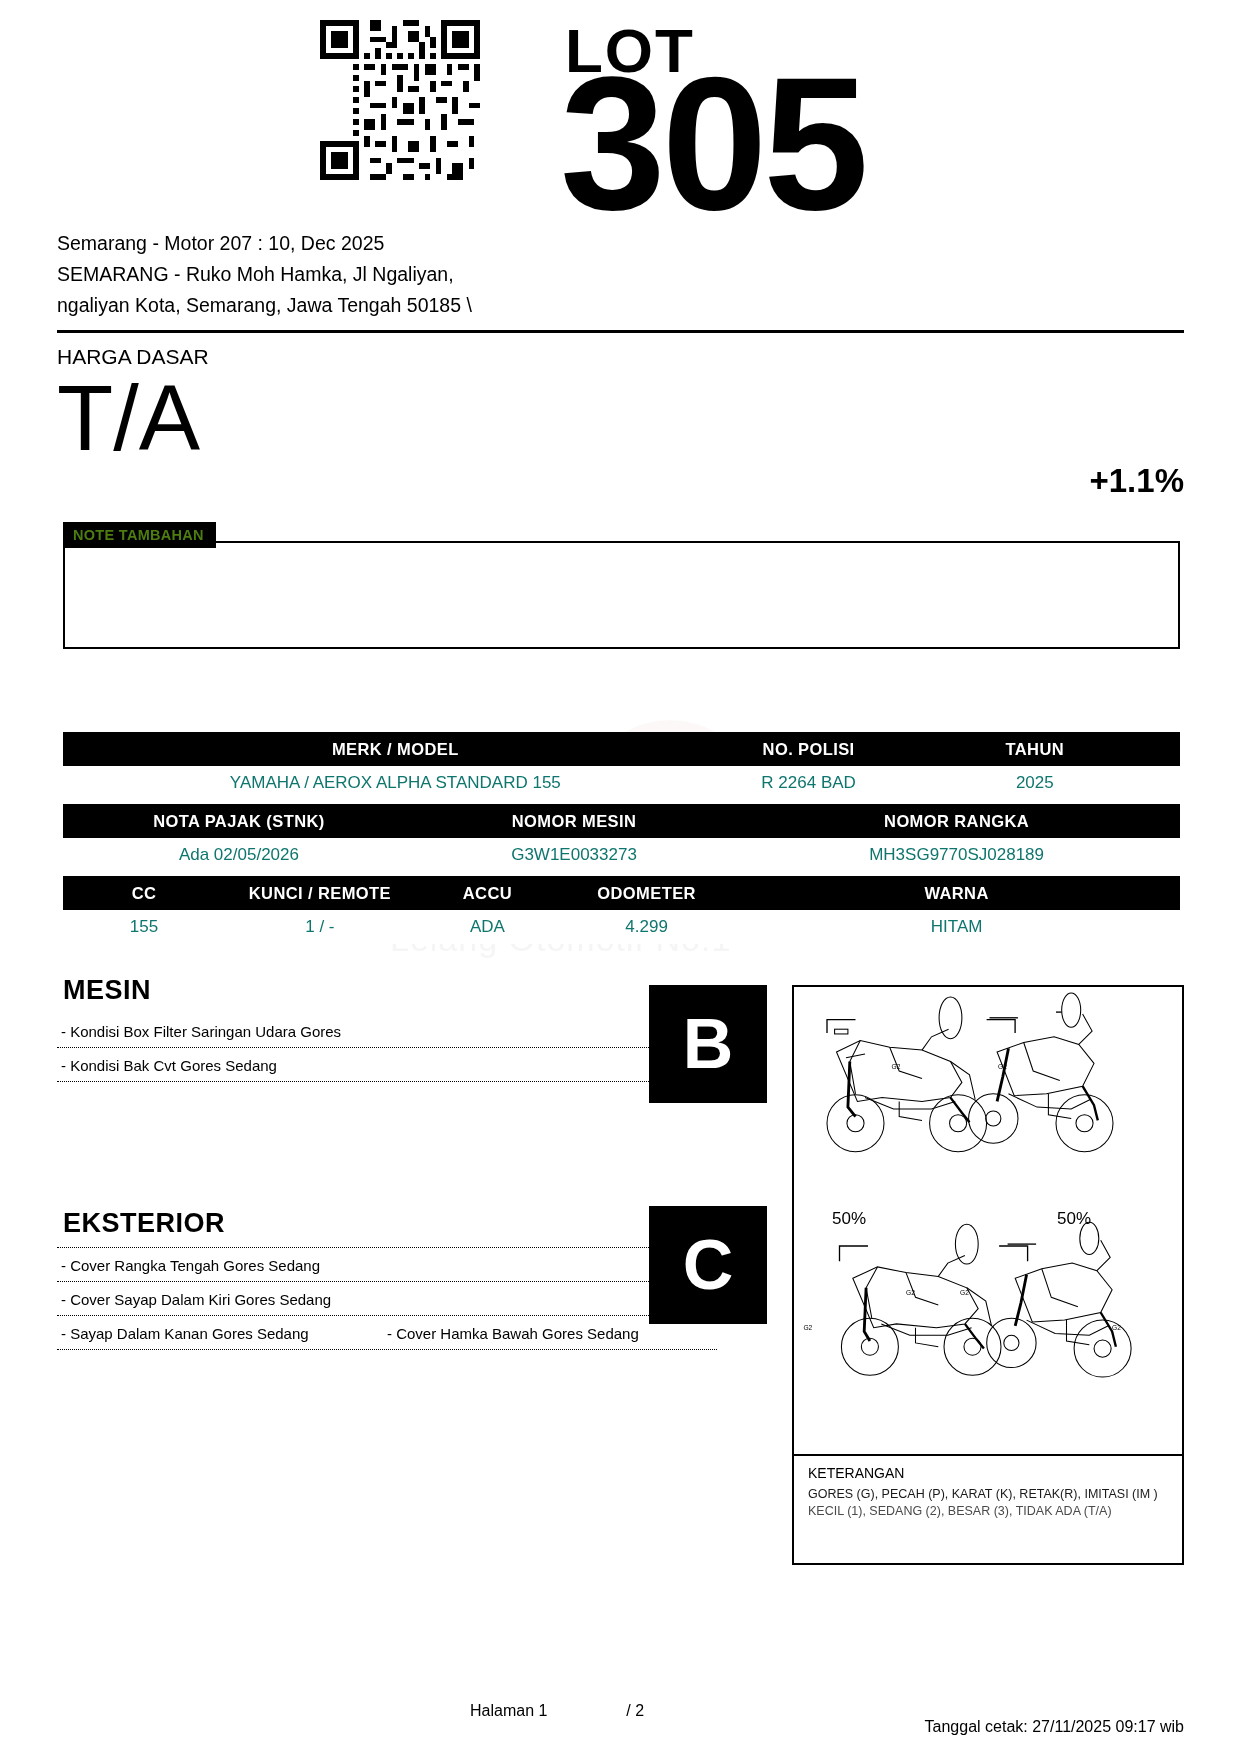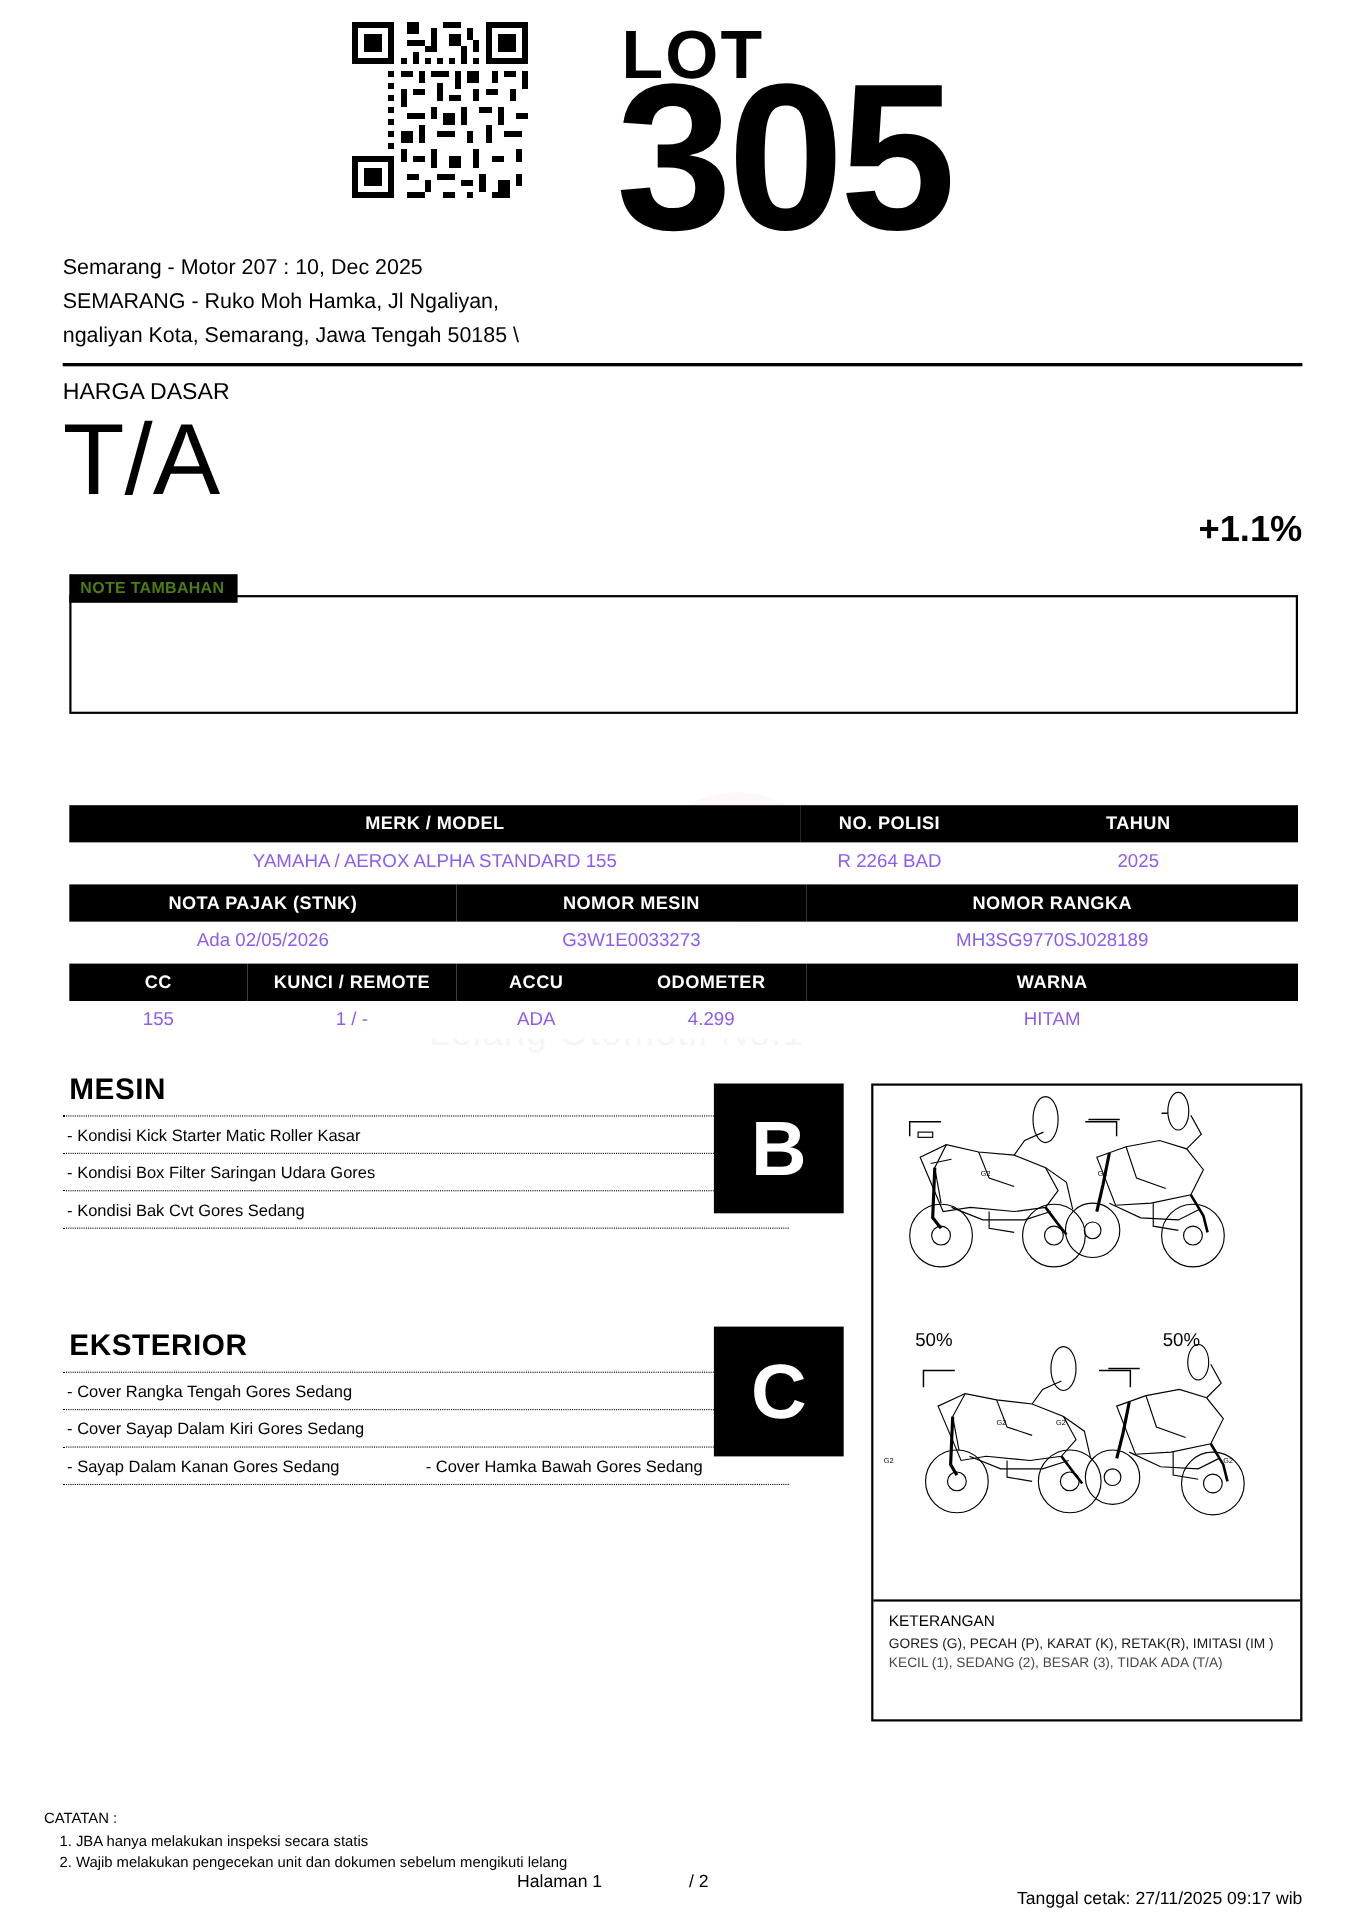--- a/index.html
+++ b/index.html
@@ -186,21 +186,21 @@
   }
   .hdr {
     background: #000;
     color: #fff;
     font-weight: bold;
     font-size: 16.5px;
     letter-spacing: 0.4px;
   }
   .val {
     background: #fff;
-    color: #8b5cf6;
+    color: #0f766e;
     font-size: 17px;
     height: 38px;
   }
   .gap { height: 4px; background: #fff; }
 
   
   .cond {
     position: absolute;
     left: 57px;
     top: 975px;
@@ -511,21 +511,20 @@
           <td class="val">ADA</td>
           <td class="val">4.299</td>
           <td class="val">HITAM</td>
         </tr>
       </tbody>
         </table>
     </div>
 
     <div class="cond">
       <div class="cond-title">MESIN</div>
-      <div class="cond-line top">- Kondisi Kick Starter Matic Roller Kasar</div>
       <div class="cond-line">- Kondisi Box Filter Saringan Udara Gores</div>
       <div class="cond-line">- Kondisi Bak Cvt Gores Sedang</div>
     </div>
     <div class="grade grade-mesin">B</div>
 
     <div class="cond cond-ext">
       <div class="cond-title">EKSTERIOR</div>
       <div class="cond-line top">- Cover Rangka Tengah Gores Sedang</div>
       <div class="cond-line">- Cover Sayap Dalam Kiri Gores Sedang</div>
       <div class="cond-line">
@@ -628,25 +627,20 @@
         <div class="diag-divider"></div>
 
         <div class="keterangan">
           <div class="ket-title">KETERANGAN</div>
           <div class="ket-line">GORES (G), PECAH (P), KARAT (K), RETAK(R), IMITASI (IM )</div>
           <div class="ket-line faded">KECIL (1), SEDANG (2), BESAR (3), TIDAK ADA (T/A)</div>
         </div>
       </div>
     </div>
 
-    <div class="catatan">
-      <div class="cat-title">CATATAN :</div>
-      <div style="padding-left:14px">1. JBA hanya melakukan inspeksi secara statis</div>
-      <div style="padding-left:14px">2. Wajib melakukan pengecekan unit dan dokumen sebelum mengikuti lelang</div>
-    </div>
 
     <div class="halaman">
       <span>Halaman 1</span>
       <span class="sep"></span>
       <span>/ 2</span>
     </div>
 
     <div class="tanggal">Tanggal cetak: 27/11/2025 09:17 wib</div>
 
   </div>

